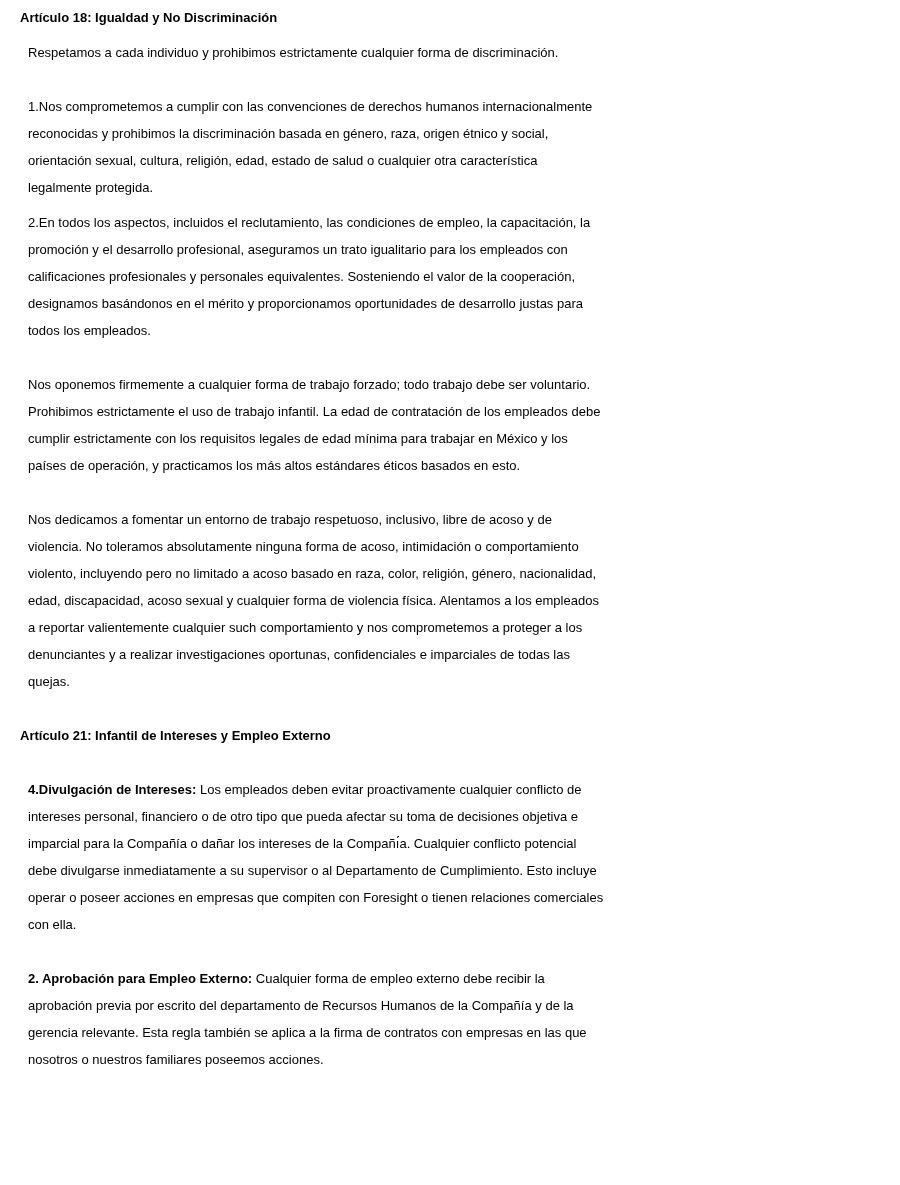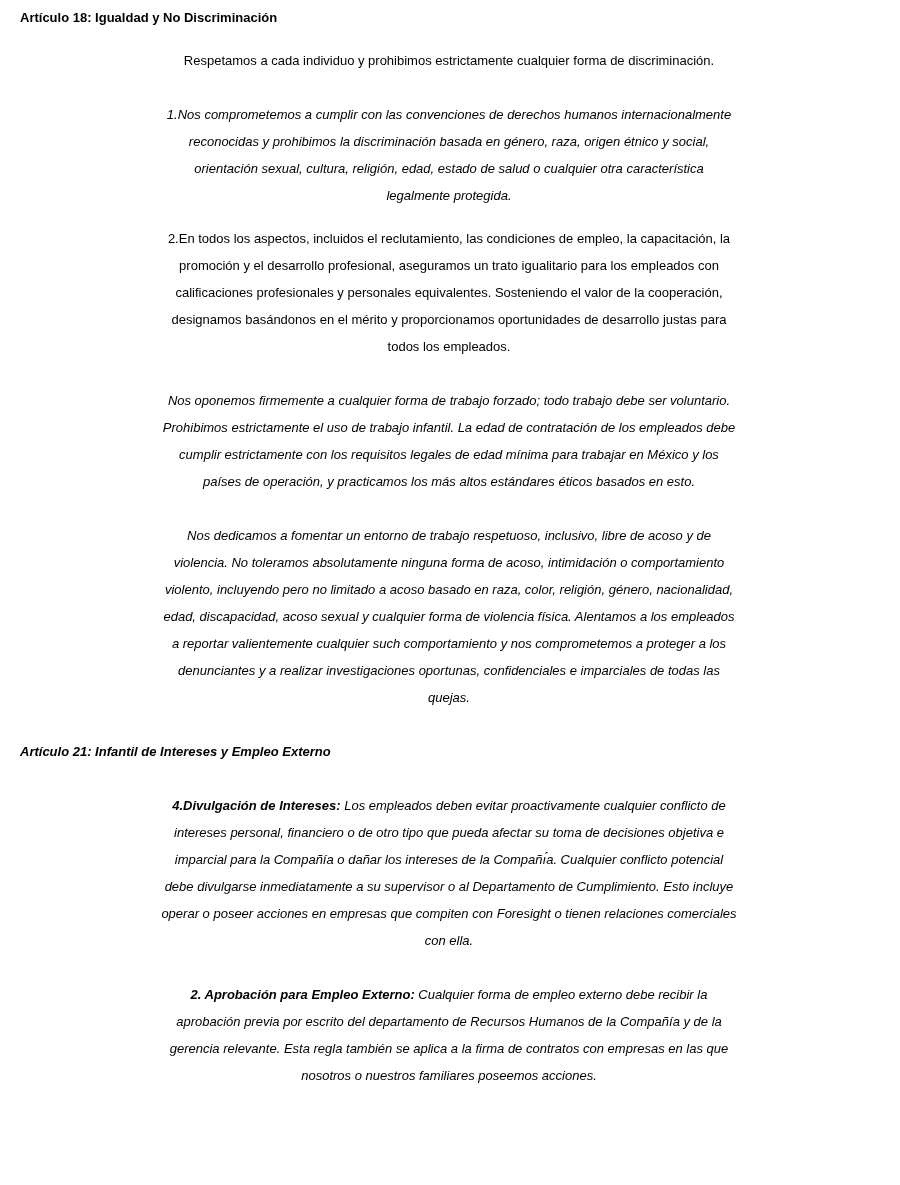--- a/index.html
+++ b/index.html
@@ -20,27 +20,25 @@
     color: #000000;
   }
   .heading {
     font-family: inherit;
     font-size: inherit;
     line-height: inherit;
     font-weight: 700;
     margin: 0;
   }
   .para {
-    margin: 16px;
+    margin: 8px;
     white-space: pre-line;
-    text-align: center;
   }
   .gap {
     margin-top: 27px;
-    font-style: italic;
   }
   section { margin: 0; }
 </style>
 </head>
 <body>
 
 <div class="page">
 
   <section>
     <h2 class="heading">Artículo 18: Igualdad y No Discriminación</h2>

